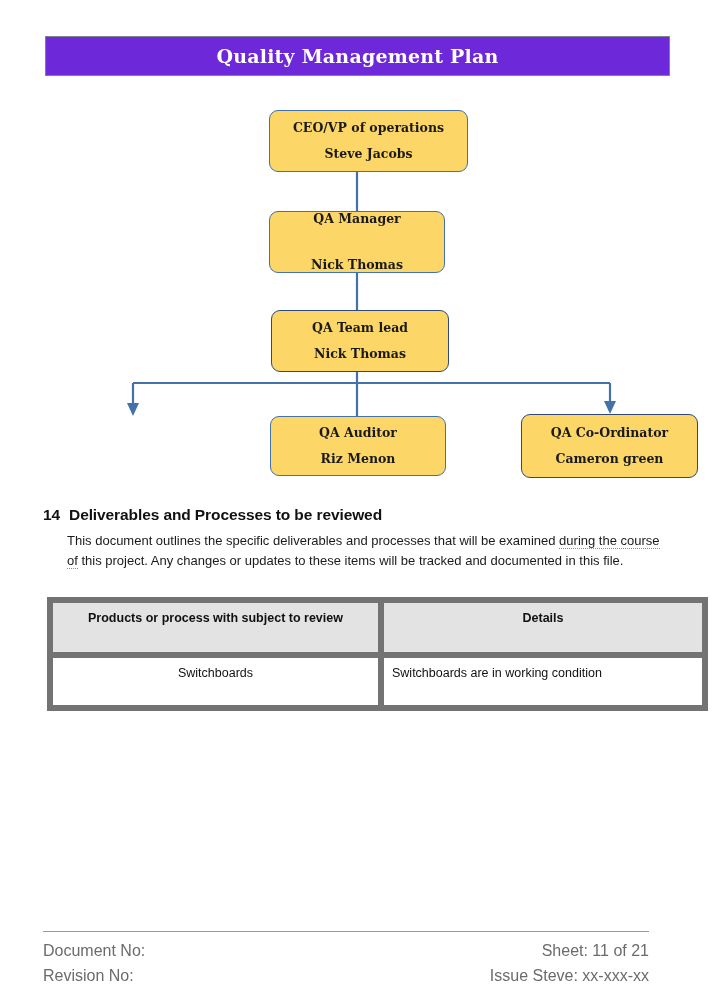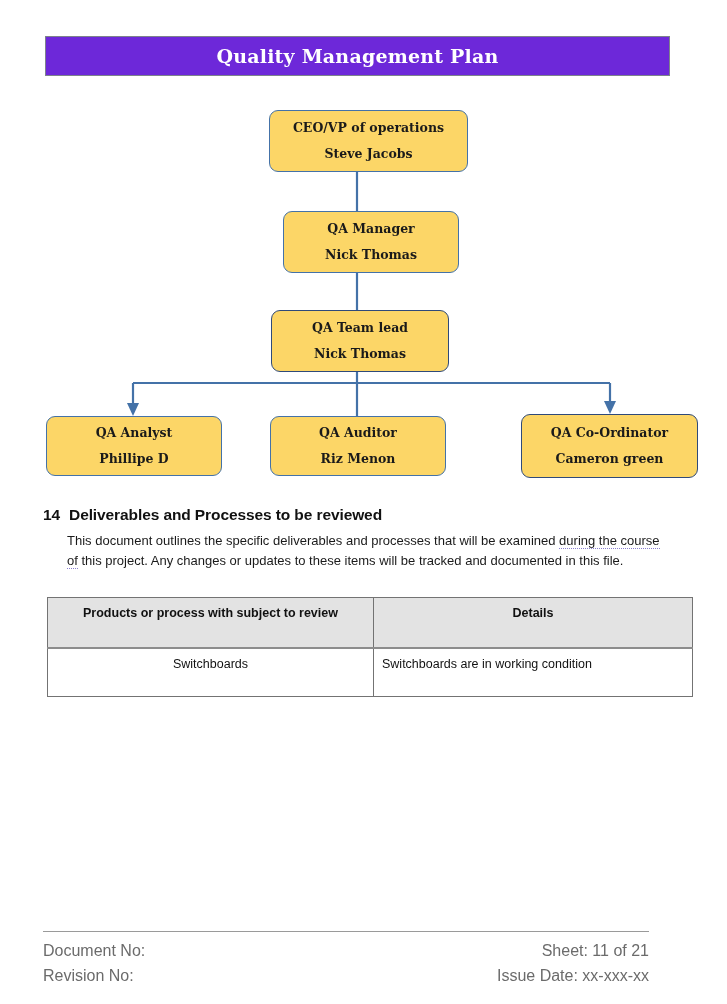--- a/index.html
+++ b/index.html
@@ -59,21 +59,21 @@
     font-family: "DejaVu Serif", "Liberation Serif", serif;
     font-weight: bold;
     font-size: 12.5px;
     color: #1a1a1a;
     line-height: 1.15;
   }
   .node .role { margin-bottom: 11px; }
   .node .person { }
 
   .n-ceo      { left: 269px; top: 10px;  width: 199px; height: 62px; }
-  .n-manager  { left: 283px; top: 111px; width: 176px; height: 62px; }
+  .n-manager  { left: 269px; top: 111px; width: 176px; height: 62px; justify-content: space-between; }
   .n-lead     { left: 271px; top: 210px; width: 178px; height: 62px; border-color:#2f4a7a; }
   .n-analyst  { left: 46px;  top: 316px; width: 176px; height: 60px; }
   .n-auditor  { left: 270px; top: 316px; width: 176px; height: 60px; }
   .n-coord    { left: 521px; top: 314px; width: 177px; height: 64px; border-color:#2f4a7a; }
 
   .connectors {
     position: absolute;
     left: 0; top: 0;
     width: 727px; height: 390px;
     pointer-events: none;
@@ -110,21 +110,21 @@
   
   .tbl {
     position: absolute;
     left: 47px;
     top: 597px;
     width: 619px;
     border-collapse: collapse;
     table-layout: fixed;
   }
   .tbl th, .tbl td {
-    border: 1px solid #737373;
+    border: 6px solid #737373;
     font-weight: normal;
     font-size: 12.5px;
     color: #111111;
     text-align: center;
     vertical-align: top;
     padding: 8px 6px;
   }
   .tbl thead th {
     background: #e3e3e3;
     font-weight: bold;
@@ -192,24 +192,20 @@
   <div class="node n-manager">
     <span class="role">QA Manager</span>
     <span class="person">Nick Thomas</span>
   </div>
 
   <div class="node n-lead">
     <span class="role">QA Team lead</span>
     <span class="person">Nick Thomas</span>
   </div>
 
-  <div class="node n-analyst">
-    <span class="role">QA Analyst</span>
-    <span class="person">Phillipe D</span>
-  </div>
 
   <div class="node n-coord">
     <span class="role">QA Co-Ordinator</span>
     <span class="person">Cameron green</span>
   </div>
 
   <div class="node n-auditor">
     <span class="role">QA Auditor</span>
     <span class="person">Riz Menon</span>
   </div>
@@ -237,15 +233,15 @@
   </tbody>
 </table>
 
 <div class="footer">
   <div class="footer-col-left">
     <div>Document No:</div>
     <div>Revision No:</div>
   </div>
   <div class="footer-col-right">
     <div>Sheet: 11 of 21</div>
-    <div>Issue Date: xx-xxx-xx</div>
+    <div>Issue Steve: xx-xxx-xx</div>
   </div>
 </div>
 
 </body></html>

